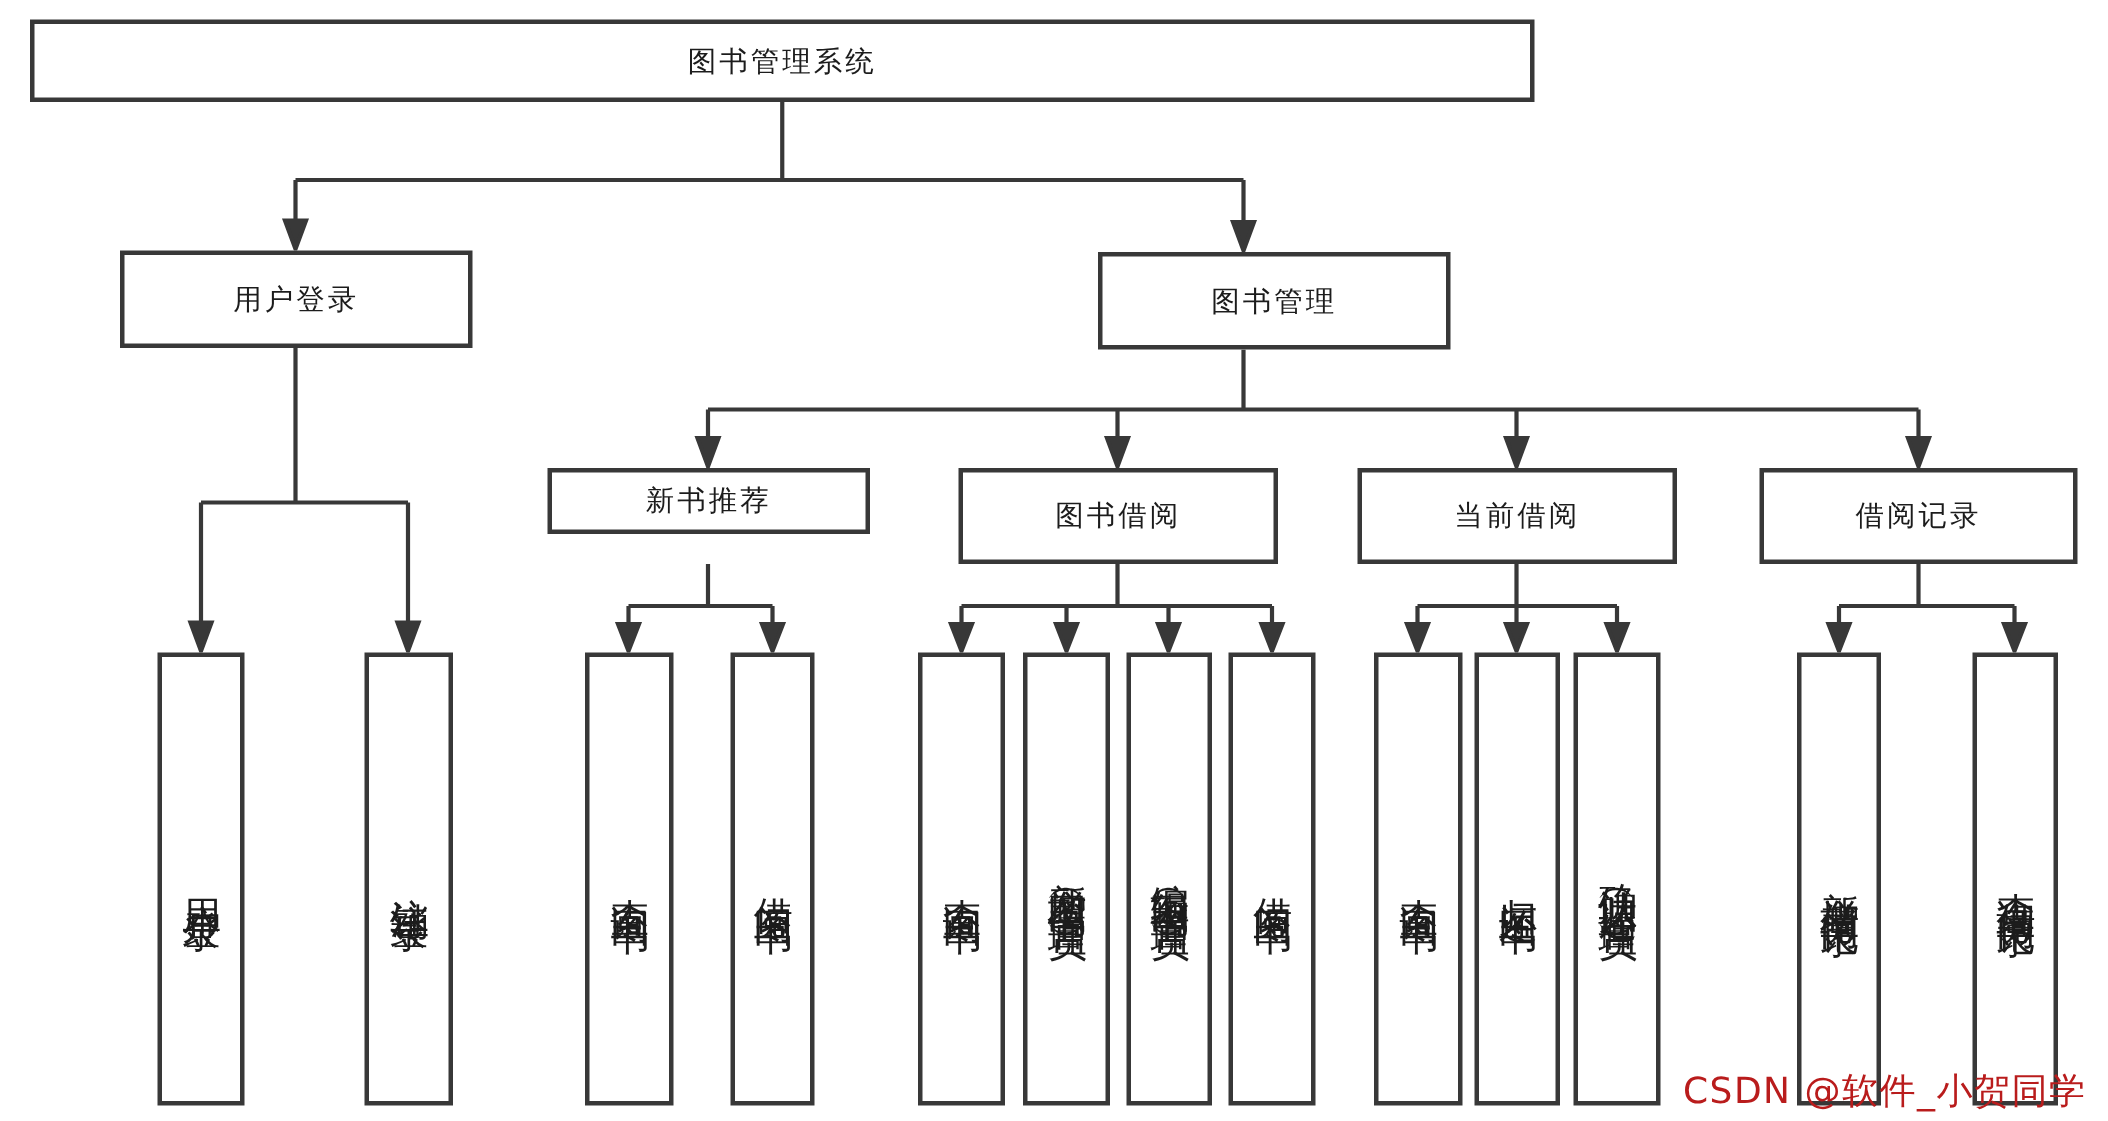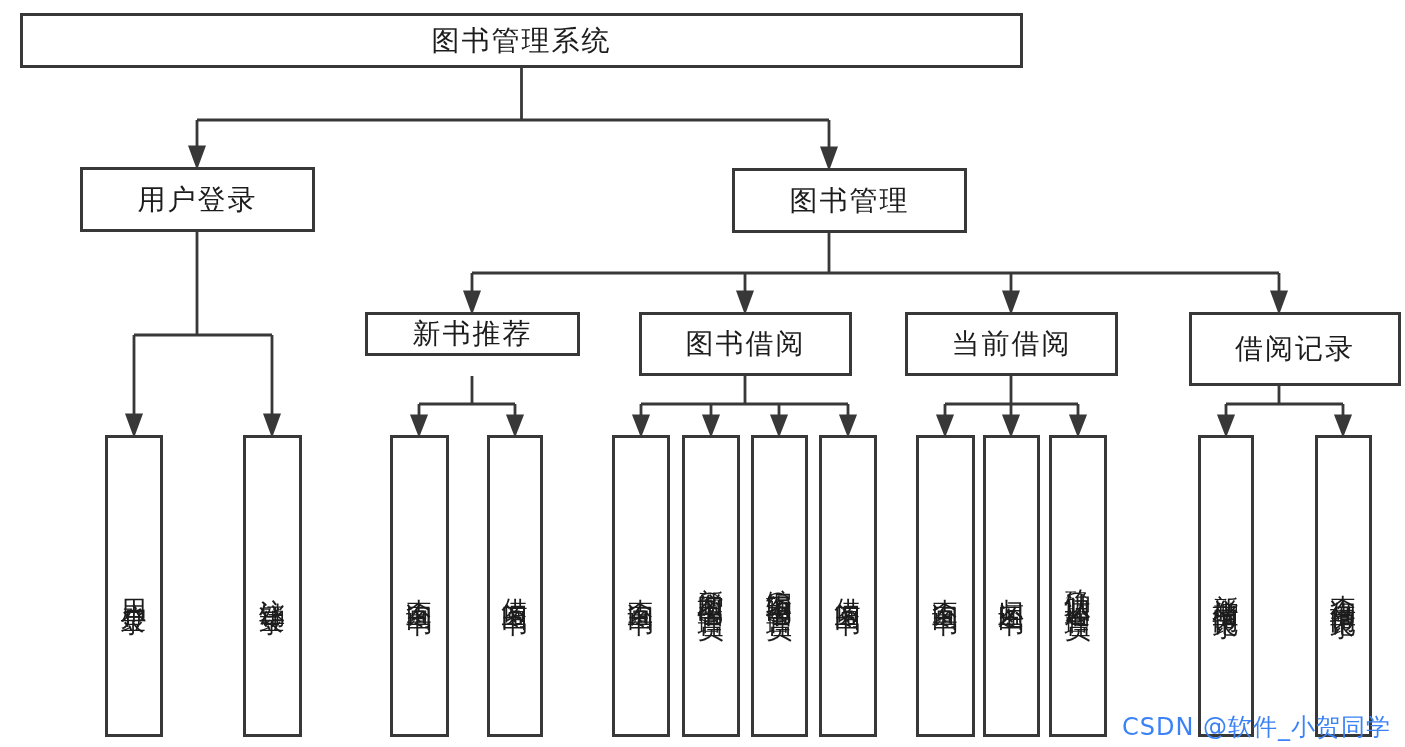--- a/index.html
+++ b/index.html
@@ -21,39 +21,39 @@
     box-sizing: border-box;
     background: #ffffff;
     border: 3px solid #383838;
     display: flex;
     align-items: center;
     justify-content: center;
     color: #1c1c1c;
     z-index: 2;
   }
   .h-node span {
-    font-size: 28px;
+    font-size: 19px;
     letter-spacing: 2px;
     white-space: nowrap;
     text-align: right;
   }
   .v-node span {
     writing-mode: vertical-rl;
     text-orientation: mixed;
     font-size: 26px;
     letter-spacing: 4px;
     line-height: 1;
     white-space: nowrap;
   }
   .watermark {
     position: absolute;
     top: 711px;
     right: 14px;
     font-size: 24px;
-    color: #3b82f6;
+    color: #b91c1c;
     letter-spacing: 1px;
     z-index: 3;
     white-space: nowrap;
   }
 </style>
 </head>
 <body>
 
 <div class="stage">
 
@@ -113,21 +113,21 @@
 
   <div class="node h-node" style="left:365px; top:312px; width:215px; height:44px;">
     <span>新书推荐</span>
   </div>
   <div class="node h-node" style="left:905px; top:312px; width:213px; height:64px;">
     <span>当前借阅</span>
   </div>
   <div class="node h-node" style="left:639px; top:312px; width:213px; height:64px;">
     <span>图书借阅</span>
   </div>
-  <div class="node h-node" style="left:1173px; top:312px; width:212px; height:74px;margin-left:16px;">
+  <div class="node h-node" style="left:1173px; top:312px; width:212px; height:64px;">
     <span>借阅记录</span>
   </div>
 
   <div class="node v-node" style="left:105px; top:435px; width:58px; height:302px;">
     <span>用户登录</span>
   </div>
   <div class="node v-node" style="left:243px; top:435px; width:59px; height:302px;">
     <span>注销登录</span>
   </div>
 

